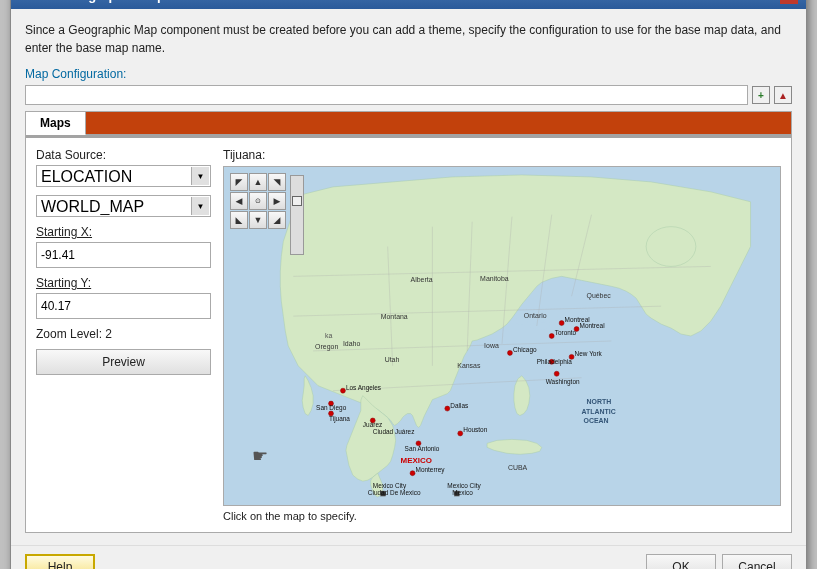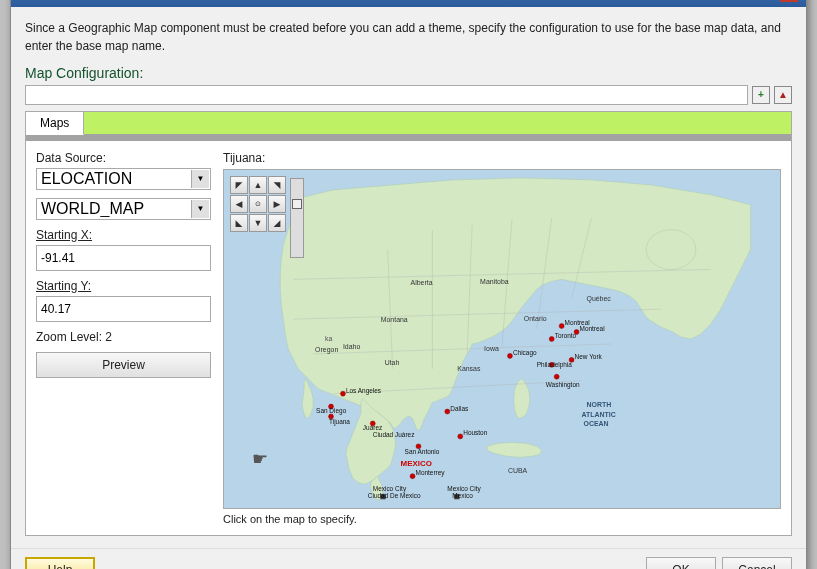--- a/index.html
+++ b/index.html
@@ -45,22 +45,22 @@
     .dialog-body {
       padding: 12px 14px;
     }
     .description {
       font-size: 12px;
       color: #222;
       margin-bottom: 10px;
       line-height: 1.5;
     }
     .map-config-label {
-      font-size: 14px;
-      color: #14532d;
+      font-size: 12px;
+      color: #0369a1;
       margin-bottom: 4px;
     }
     .config-row {
       display: flex;
       align-items: center;
       margin-bottom: 6px;
       gap: 4px;
     }
     .config-input {
       flex: 1;
@@ -92,23 +92,24 @@
       align-items: center;
       justify-content: center;
       font-size: 10px;
       color: #aa3333;
     }
     .tabs-container {
       border: 1px solid #aaa;
       background: white;
     }
     .tab-header {
-      background: #bef264;
-      border-bottom: 7px solid #a3a3a3;
-      display: flex;
+      background: #c2410c;
+      border-bottom: 4px solid #a3a3a3;
+      display: flex;
+      font-weight: bold;
     }
     .tab {
       padding: 4px 14px;
       border-right: 1px solid #aaa;
       font-size: 12px;
       cursor: pointer;
       background: white;
       border-bottom: 1px solid white;
       margin-bottom: -1px;
     }

